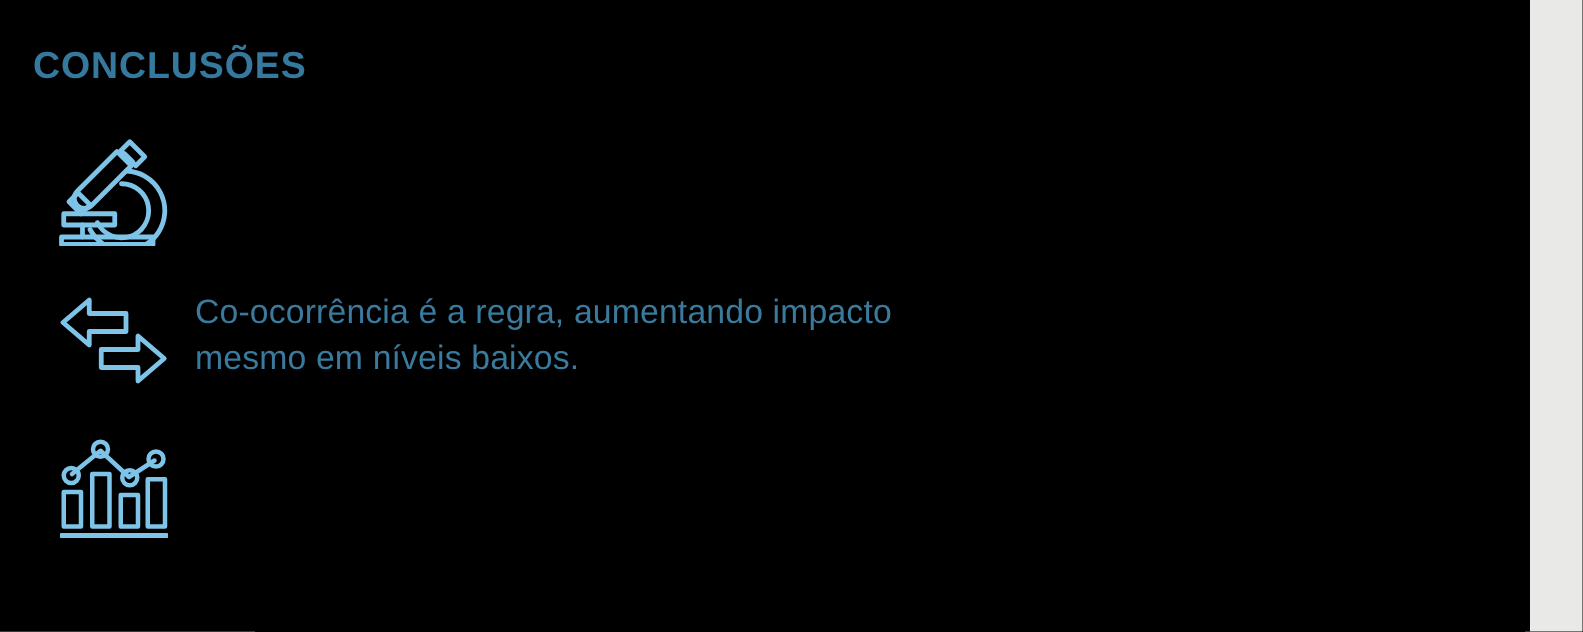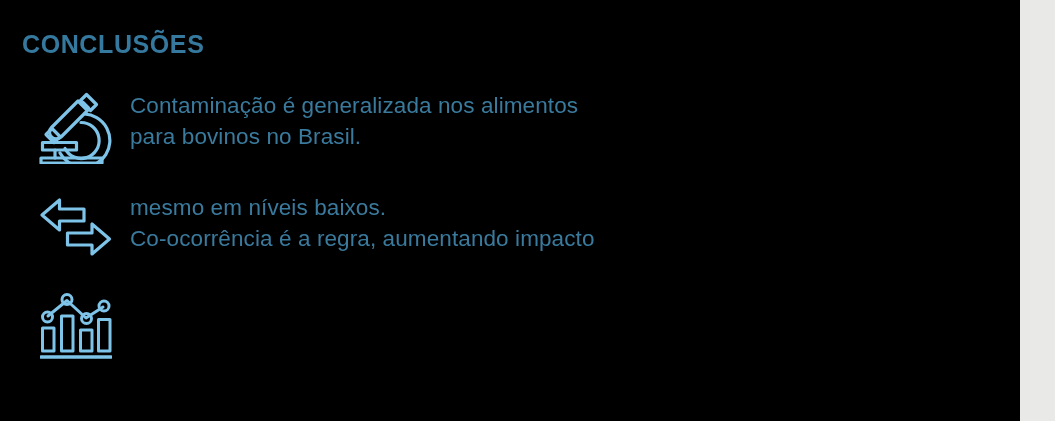--- a/index.html
+++ b/index.html
@@ -98,40 +98,36 @@
           <path d="M45.5 26.0 a26.5 26.5 0 1 1 -24.5 39.0"></path>
 
           <path d="M42.0 34.5 a18.0 18.0 0 1 1 -16.0 26.0"></path>
 
           <path d="M3.5 54.5 L37.5 54.5 L37.5 62.0 L3.5 62.0 Z"></path>
           <path d="M16.0 62.0 L16.0 70.0"></path>
 
           <path d="M2.0 70.0 L63.0 70.0 L63.0 75.0 L2.0 75.0 Z"></path>
         </svg>
       </div>
-      <div class="point-text">
-        <span class="ln">Contaminação é generalizada nos alimentos</span>
-        <span class="ln">para bovinos no Brasil.</span>
-      </div>
     </div>
 
     <div class="point p2">
       <div class="icon-cell">
         <svg width="72" height="62" viewBox="0 0 72 62" fill="none" stroke="#7ec3e8" stroke-width="3.2" stroke-linecap="round" stroke-linejoin="round">
 
           <path d="M19.5 4.0 L19.5 13.0 L44.0 13.0 L44.0 25.0 L19.5 25.0
                    L19.5 34.0 L2.0 19.0 Z"></path>
 
           <path d="M52.0 28.0 L52.0 37.0 L27.5 37.0 L27.5 49.0 L52.0 49.0
                    L52.0 58.0 L69.5 43.0 Z"></path>
         </svg>
       </div>
       <div class="point-text">
+        <span class="ln">Co-ocorrência é a regra, aumentando impacto</span>
         <span class="ln">mesmo em níveis baixos.</span>
-        <span class="ln">Co-ocorrência é a regra, aumentando impacto</span>
       </div>
     </div>
 
     <div class="point p3">
       <div class="icon-cell">
         <svg width="72" height="68" viewBox="0 0 72 68" fill="none" stroke="#7ec3e8" stroke-width="3.0" stroke-linecap="round" stroke-linejoin="round">
 
           <path d="M8.0 24.0 L27.0 8.5 L46.0 26.0 L63.0 15.0"></path>
 
           <circle cx="7.5" cy="25.0" r="5.0"></circle>

